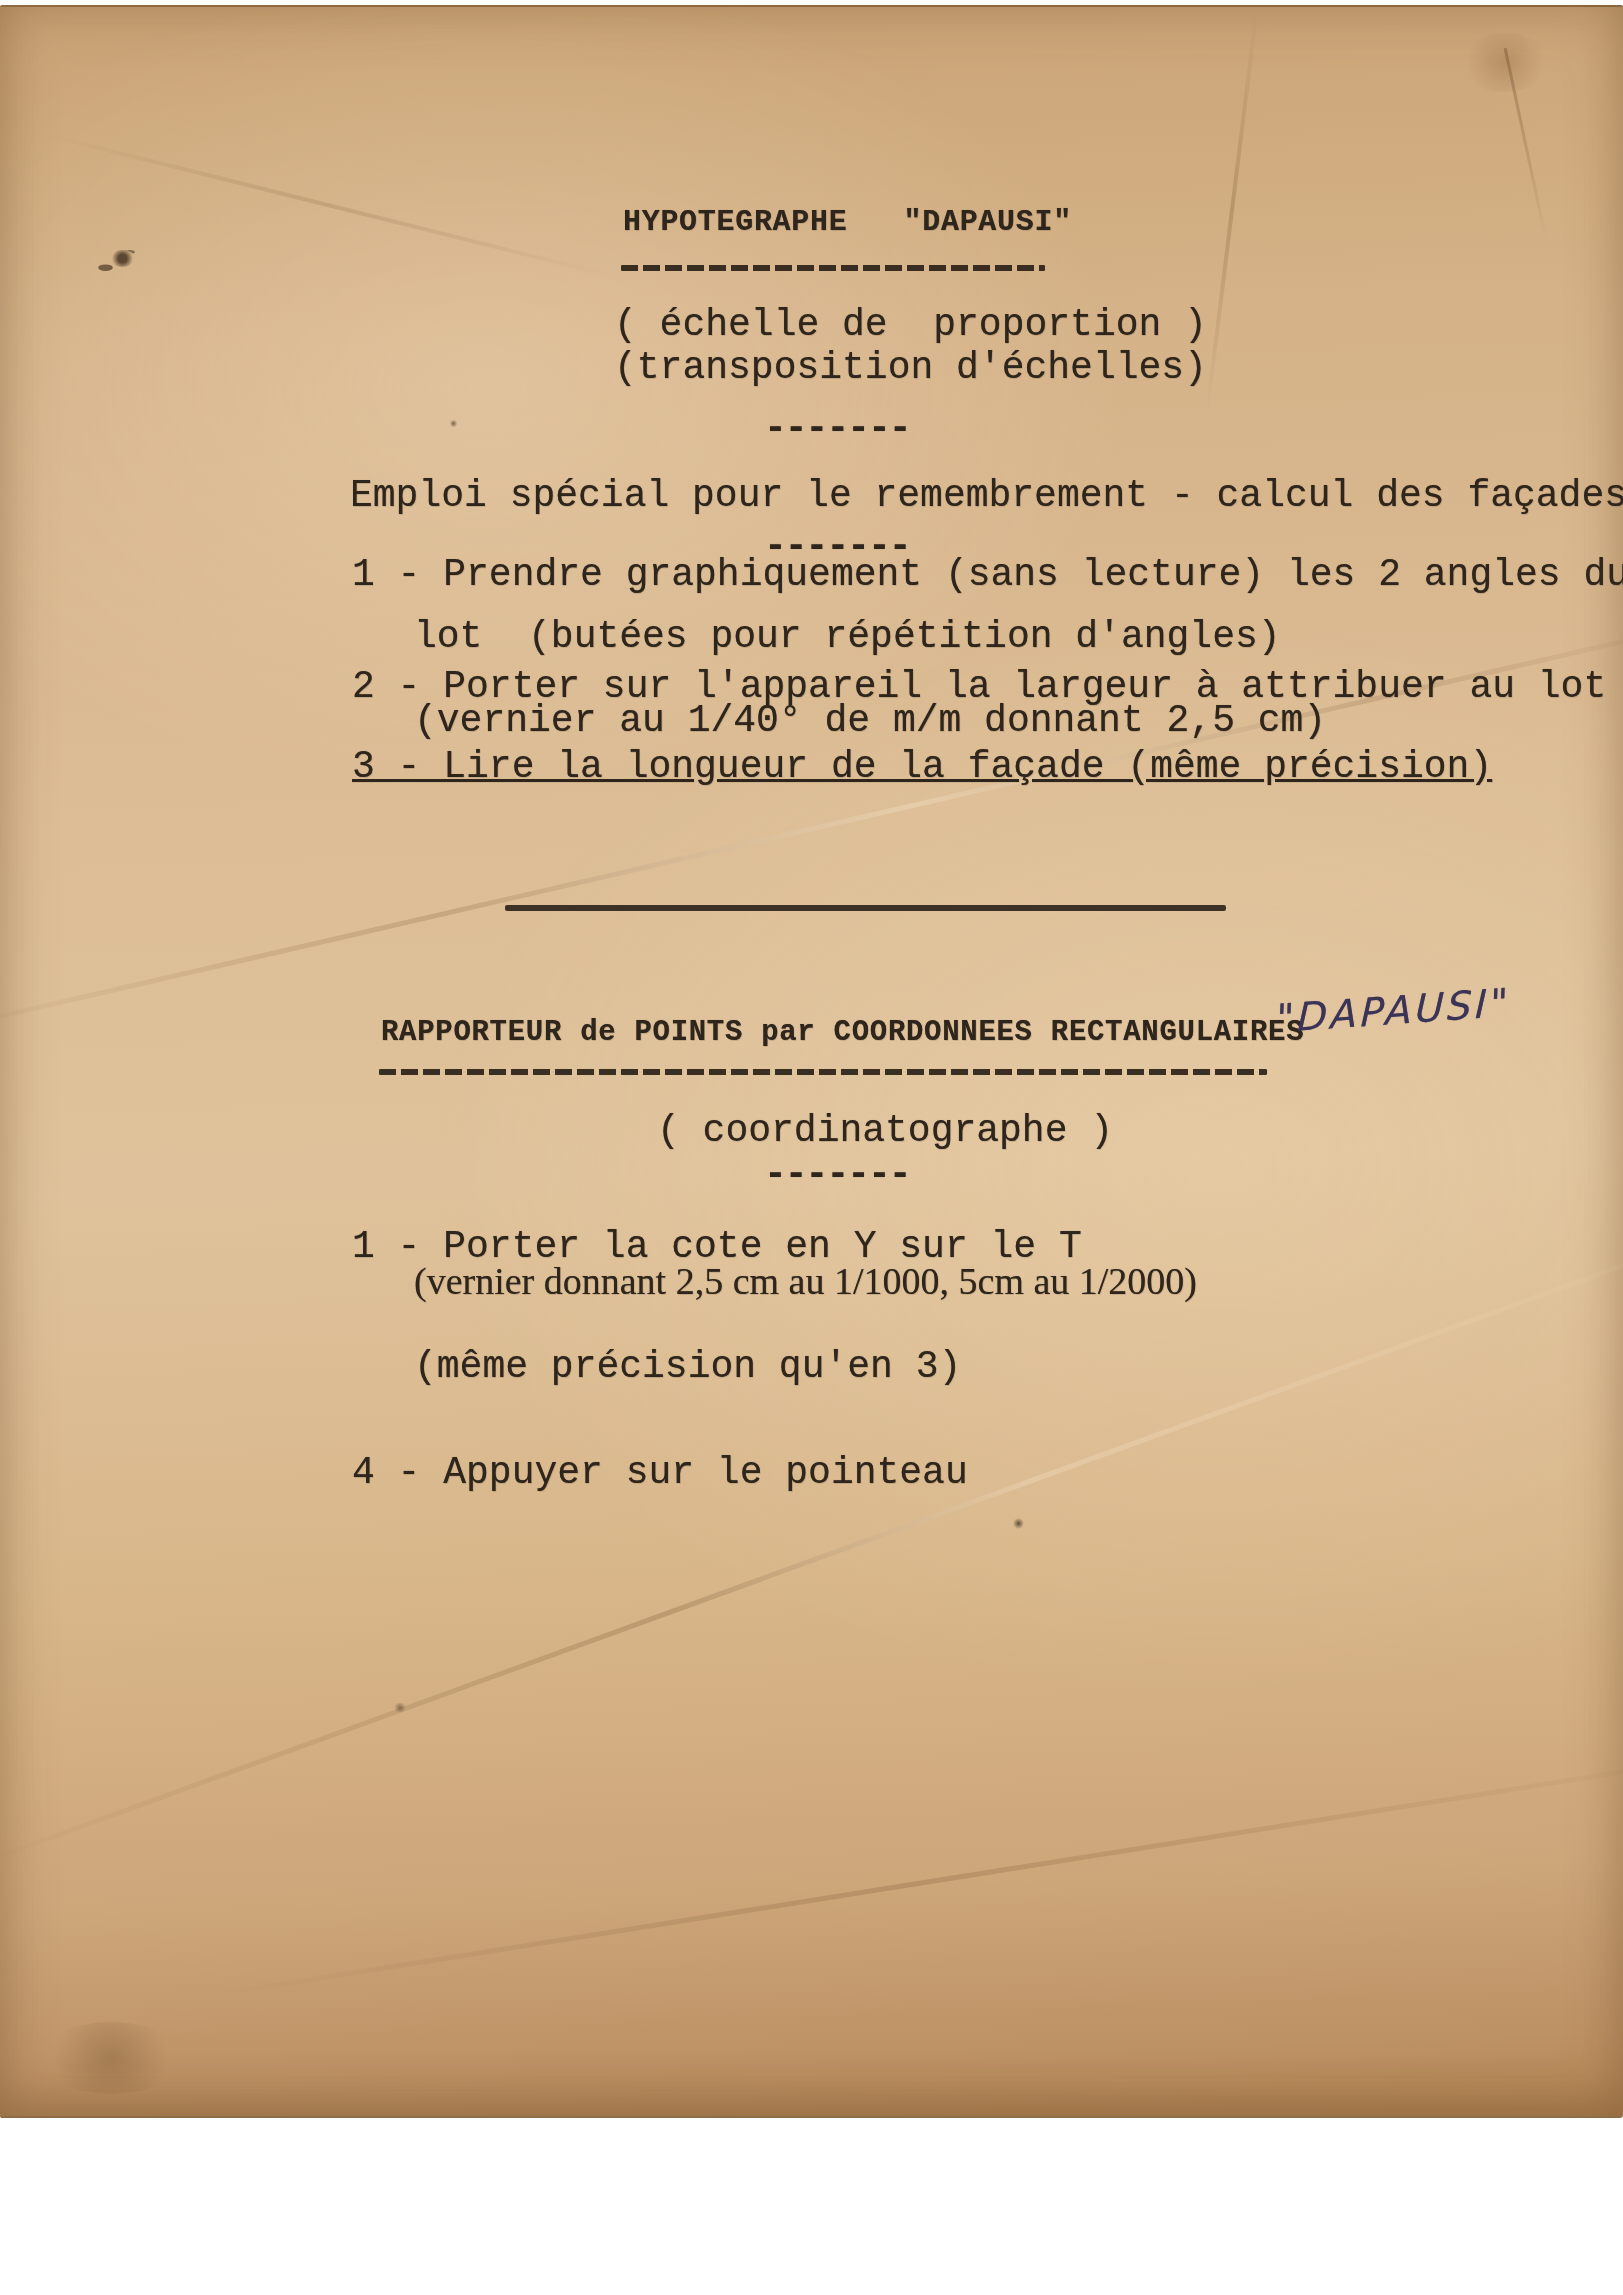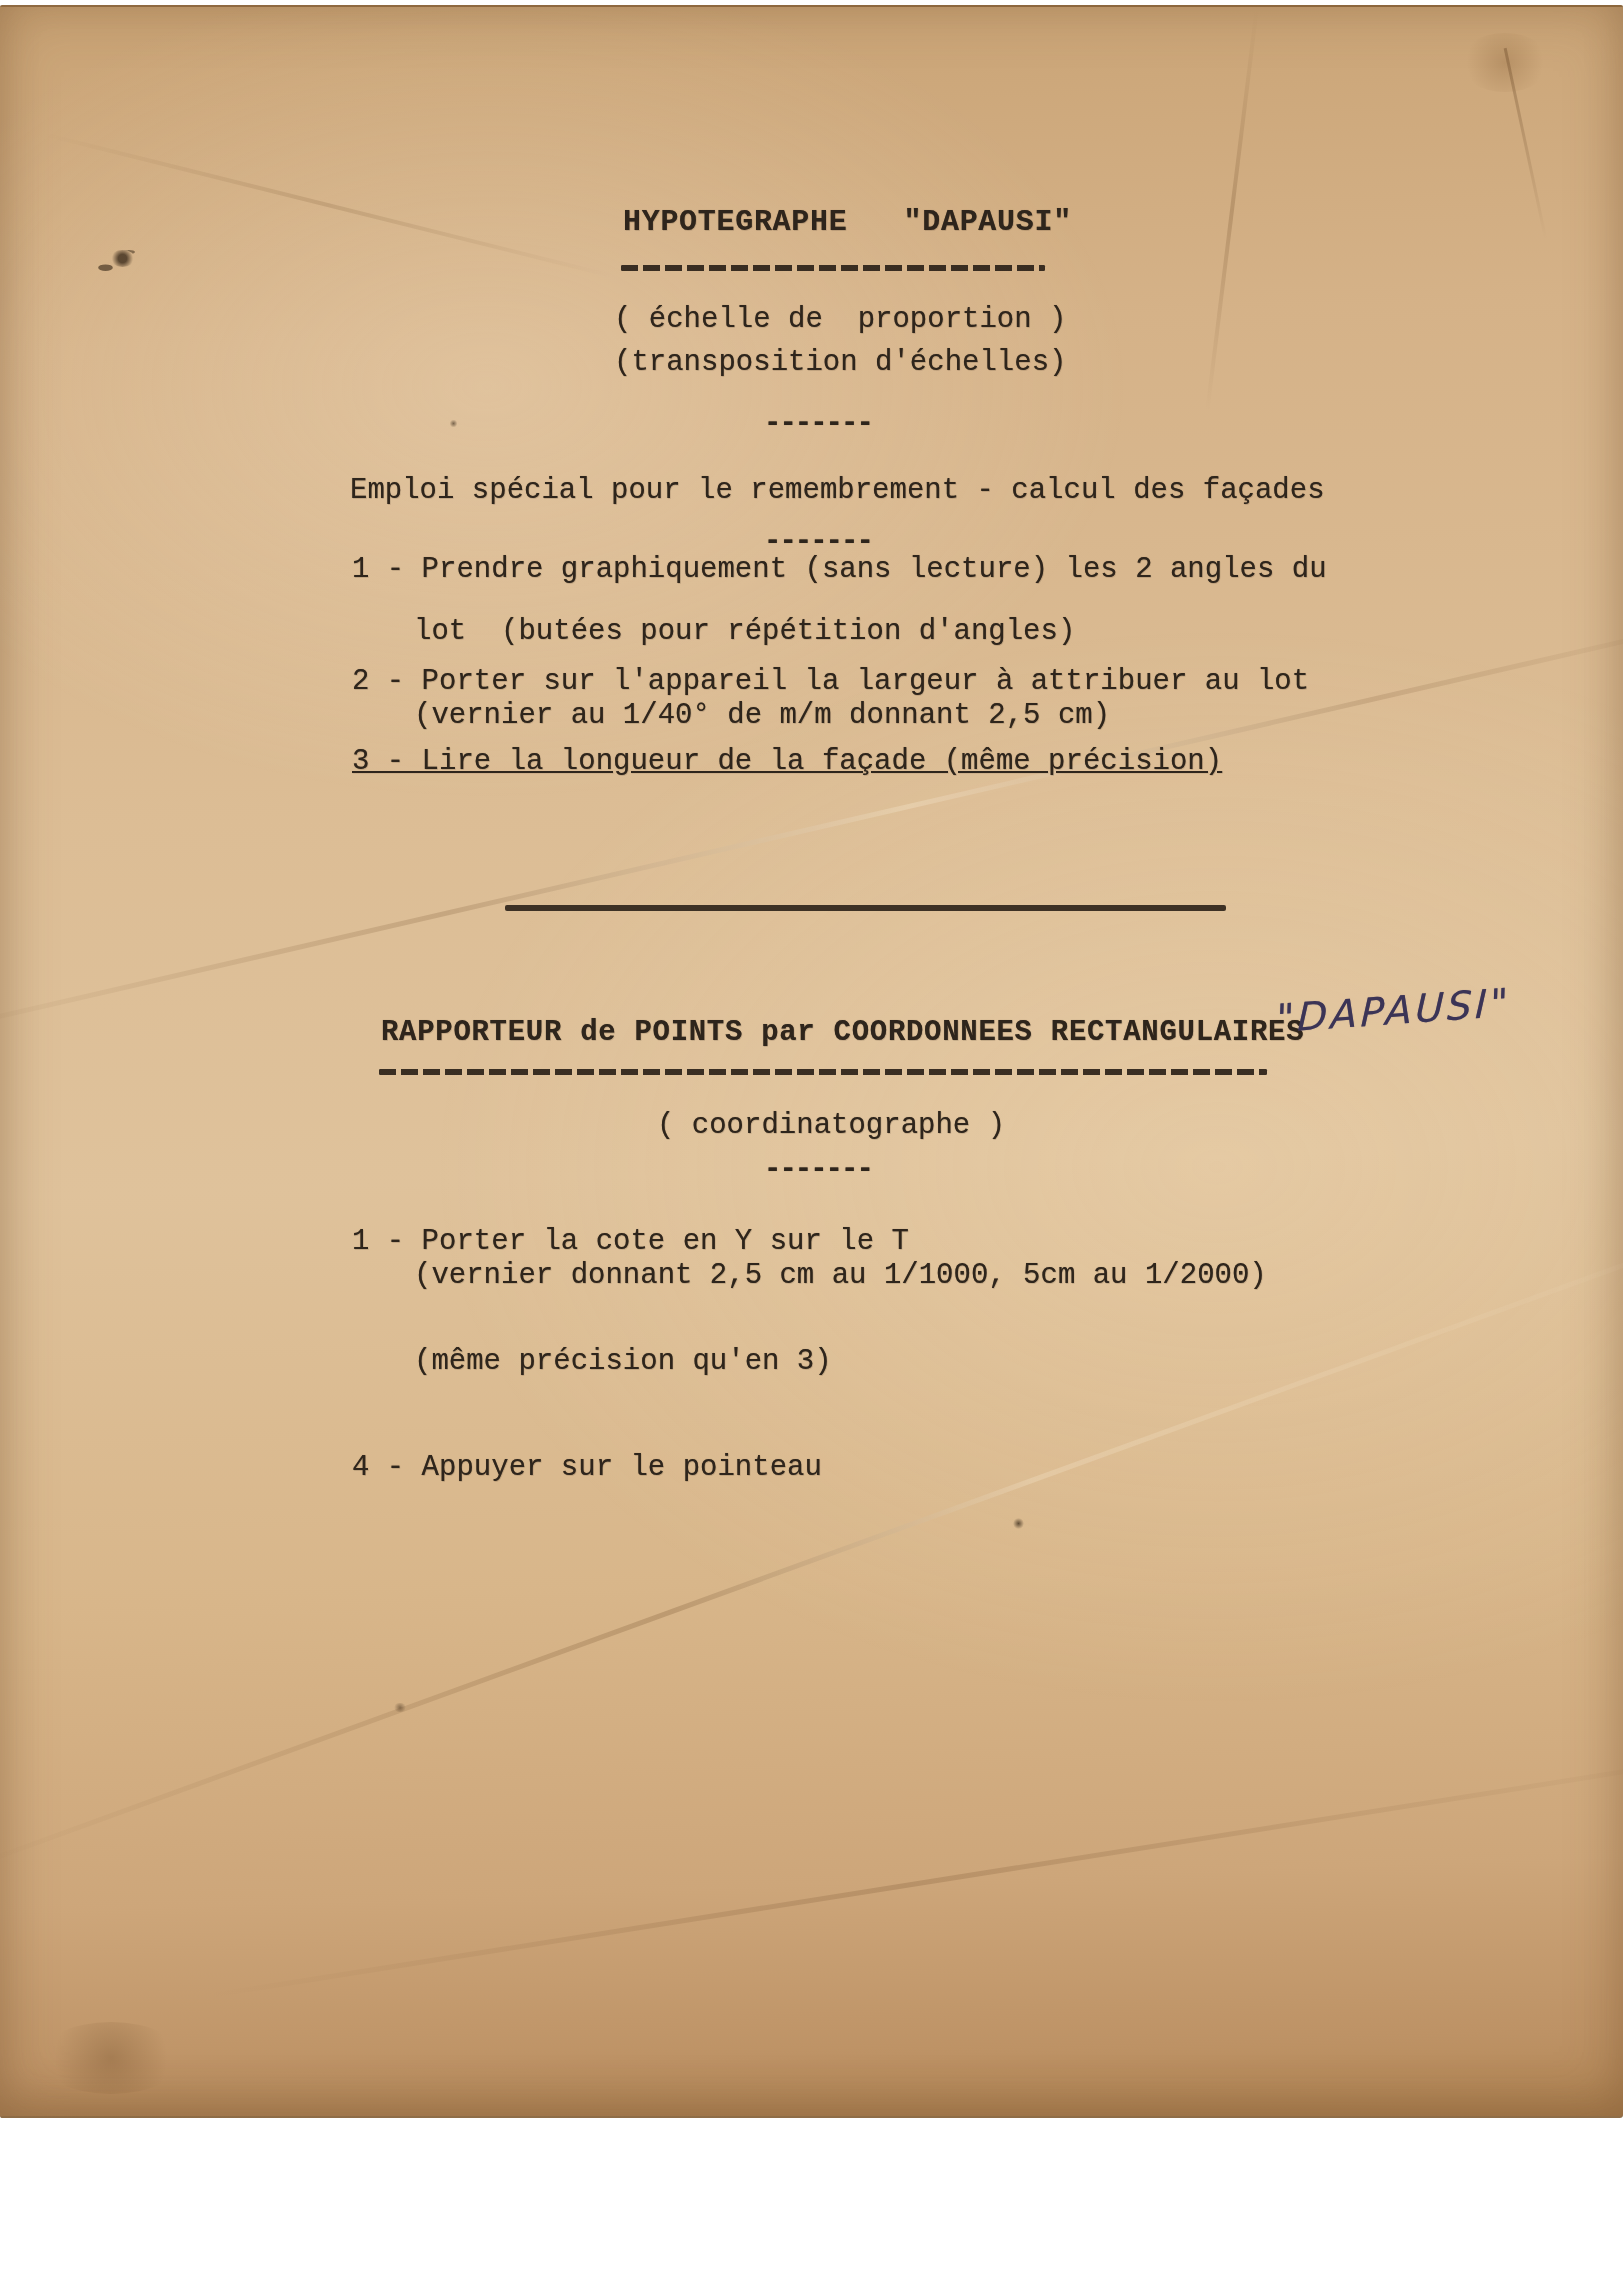--- a/index.html
+++ b/index.html
@@ -22,21 +22,21 @@
     border-bottom:2.6px solid rgba(84,54,24,.5);
     border-radius:2px 2px 3.3px 2.6px;
   }
   .crease{position:absolute;pointer-events:none;}
   .stain{position:absolute;border-radius:50%;pointer-events:none;}
   
   .line{
     position:absolute;
     white-space:pre;
     color:#2e251c;
-    font-size:29px;
+    font-size:38px;
     letter-spacing:0px;
     text-shadow:0 0 0.7px rgba(46,34,22,.55), 0.7px 0.7px 0 rgba(46,34,22,.12);
   }
   .heavy{font-weight:bold;letter-spacing:0.7px;}
   .dashes{
     font-weight:bold;
     letter-spacing:-2px;
     text-shadow:0 0 0.7px rgba(40,28,16,.7);
   }
   .rule-dashed{
@@ -112,21 +112,21 @@
 
     <div class="line heavy" style="left:381px;top:1009px;font-size:29px;">RAPPORTEUR de POINTS par COORDONNEES RECTANGULAIRES</div>
     <div class="handwriting" style="left:1276px;top:981px;">"DAPAUSI"</div>
     <div class="rule-dashed" style="left:379px;top:1062px;width:888px;"></div>
 
     <div class="line" style="left:657px;top:1102px;">( coordinatographe )</div>
 
     <div class="line dashes" style="left:764px;top:1146px;">-------</div>
 
     <div class="line" style="left:352px;top:1218px;">1 - Porter la cote en Y sur le T</div>
-    <div class="line" style="left:414px;top:1252px;">(vernier donnant 2,5 cm au 1/1000, 5cm au 1/2000)</div>
+    <div class="line" style="left:414px;top:1252px;font-family:Liberation Serif, serif;">(vernier donnant 2,5 cm au 1/1000, 5cm au 1/2000)</div>
 
     <div class="line" style="left:414px;top:1338px;">(même précision qu'en 3)</div>
 
 
     <div class="line" style="left:352px;top:1444px;">4 - Appuyer sur le pointeau</div>
 
 
   </div>
 
 </div>

